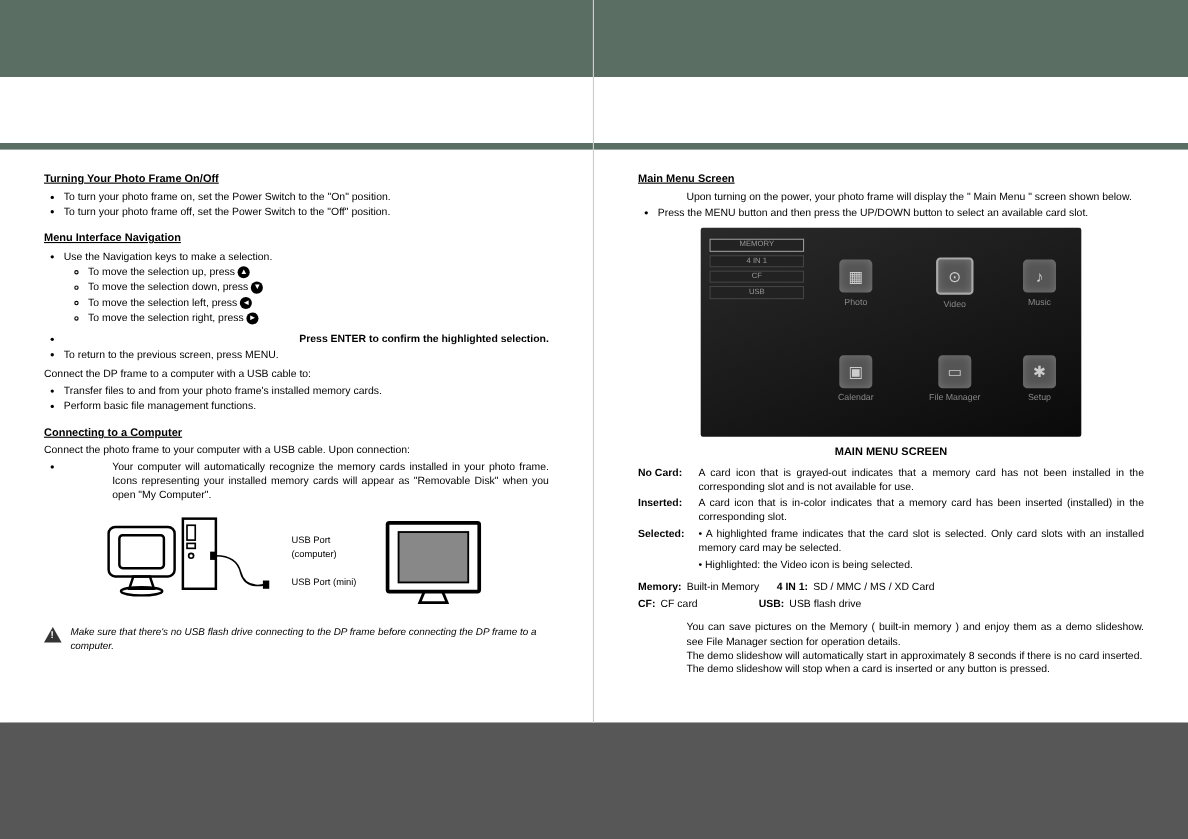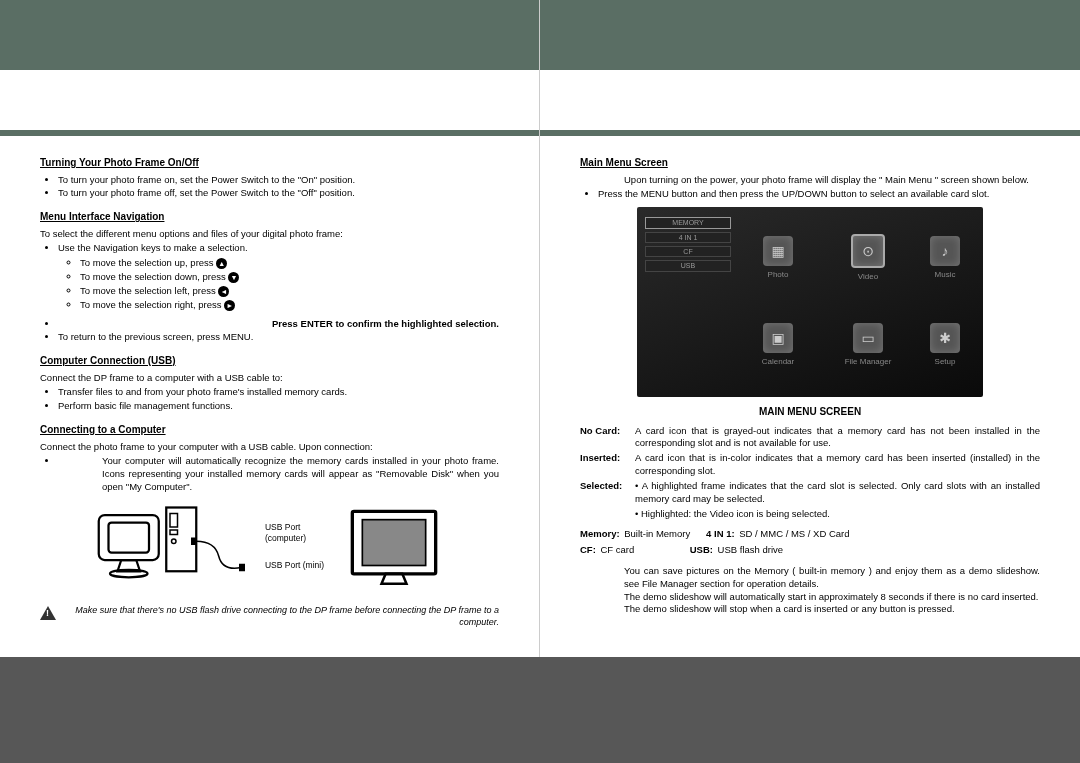--- a/index.html
+++ b/index.html
@@ -15,21 +15,21 @@
   .content { font-size:9.5px; line-height:1.35; margin-top:20px; }
   .sec-h { font-weight:bold; text-decoration:underline; margin-top:10px; margin-bottom:4px; font-size:10px; }
   .bold { font-weight:bold;text-align:right; }
   ul { margin:2px 0 6px 0; padding-left:18px; }
   ul ul { padding-left:22px; }
   li { margin:1px 0; }
   .justify { text-align:justify;padding-left:44px; }
   .pagenum { position:absolute; bottom:14px; background:#5a6e64; color:#fff; font-size:10px; padding:17px 8px; font-weight:bold; }
   .page.left .pagenum { left:0; }
   .page.right .pagenum { right:0;font-family:Liberation Mono, monospace; }
-  .note-row { display:flex; gap:8px; margin-top:10px; font-style:italic; font-size:9px;text-align:right; }
+  .note-row { display:flex; gap:8px; margin-top:10px; font-style:italic; font-size:9px; }
   .warn { width:0; height:0; border-left:8px solid transparent; border-right:8px solid transparent; border-bottom:14px solid #333; position:relative; flex-shrink:0; margin-top:2px; }
   .warn::after { content:"!"; color:#fff; position:absolute; left:-2px; top:1px; font-style:normal; font-weight:bold; font-size:9px; }
   .circ { display:inline-block; width:11px; height:11px; border-radius:50%; background:#000; color:#fff; font-size:7px; text-align:center; line-height:11px; vertical-align:middle; }
   .fig { display:flex; justify-content:center; gap:20px; align-items:center; margin-top:6px; }
   .comp svg { width:150px; }
   .frame svg { width:100px; }
   .port-lbl { font-size:8.5px; }
   .menu-screen { width:330px; height:170px; margin:6px auto 8px auto; background:linear-gradient(160deg,#2a2a2a,#0a0a0a); border-radius:2px; display:grid; grid-template-columns:1fr 1fr 1fr 60px; grid-template-rows:1fr 1fr; padding:10px 8px; gap:4px; position:relative; filter:grayscale(100%); }
   .ms-cell { display:flex; flex-direction:column; align-items:center; justify-content:center; color:#888; font-size:8px; }
   .ms-ico { width:30px; height:30px; border-radius:4px; background:#555; margin-bottom:4px; box-shadow:inset 0 0 8px rgba(255,255,255,.2); display:flex; align-items:center; justify-content:center; color:#ccc; font-size:14px; }
@@ -58,34 +58,32 @@
     </div>
 
     <div class="content">
       <div class="sec-h">Turning Your Photo Frame On/Off</div>
       <ul>
         <li>To turn your photo frame on, set the Power Switch to the "On" position.</li>
         <li>To turn your photo frame off, set the Power Switch to the "Off" position.</li>
       </ul>
 
       <div class="sec-h">Menu Interface Navigation</div>
-      <div>To select the different menu options and files of your digital photo frame:</div>
       <ul>
         <li>Use the Navigation keys to make a selection.</li>
         <ul>
           <li><span>To move the selection up, press</span> <span class="circ">▲</span></li>
           <li><span>To move the selection down, press</span> <span class="circ">▼</span></li>
           <li><span>To move the selection left, press</span> <span class="circ">◄</span></li>
           <li><span>To move the selection right, press</span> <span class="circ">►</span></li>
         </ul>
         <li class="bold">Press ENTER to confirm the highlighted selection.</li>
         <li>To return to the previous screen, press MENU.</li>
       </ul>
 
-      <div class="sec-h">Computer Connection (USB)</div>
       <div>Connect the DP frame to a computer with  a  USB cable to:</div>
       <ul>
         <li>Transfer files to and from your photo frame's installed memory cards.</li>
         <li>Perform basic file management functions.</li>
       </ul>
 
       <div class="sec-h">Connecting to a Computer</div>
       <div>Connect the photo frame to your computer with a USB cable. Upon connection:</div>
       <ul>
         <li class="justify">Your computer will automatically recognize the memory cards installed in your photo frame. Icons representing your installed memory cards will appear as "Removable Disk" when you open "My Computer".</li>

